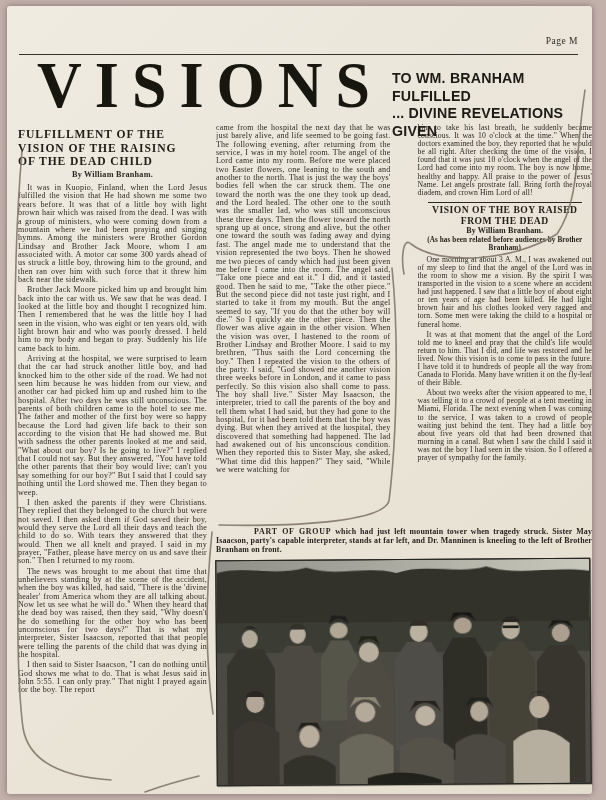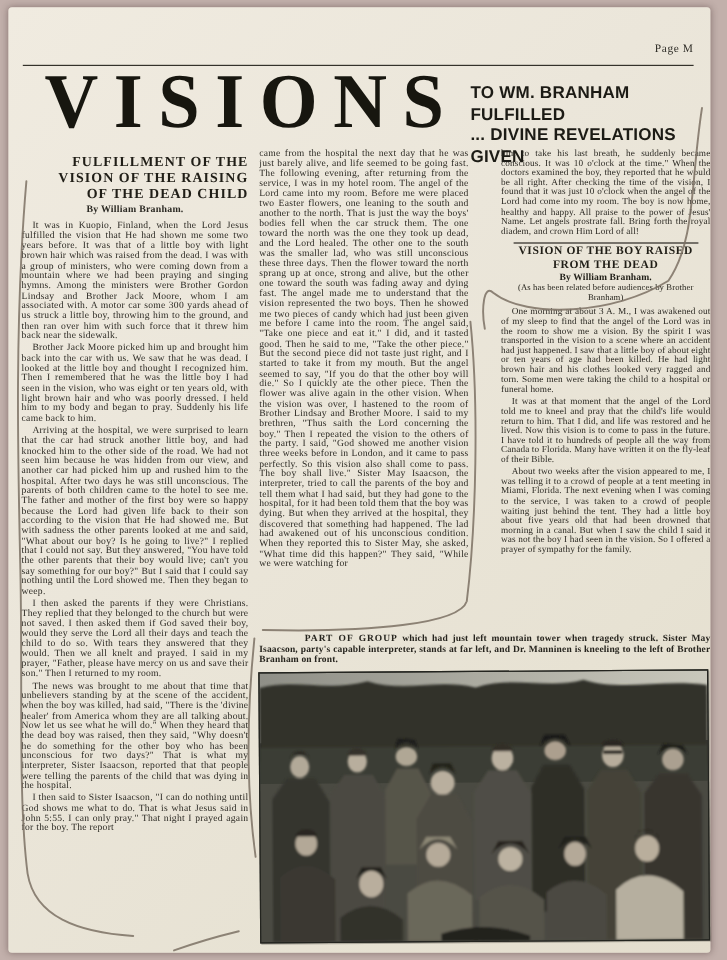--- a/index.html
+++ b/index.html
@@ -23,28 +23,28 @@
   .columns{position:absolute;top:118px;left:11px;width:574px;display:flex;gap:9px;
       color:#2b2923;}
   .col{font-size:8px;line-height:8.35px;letter-spacing:.22px;text-align:justify;}
   .col p{margin:0 0 2px 0;}
   .col p.ind{text-indent:9px;}
   .col-left{width:189px;flex:none;}
   .right-wrap{flex:1;min-width:0;}
   .two-cols{display:flex;gap:27px;height:399px;overflow:hidden;}
   .col-mid,.col-right{flex:1;min-width:0;}
   .col-right{font-size:7.7px;line-height:8.1px;letter-spacing:.1px;}
-  .a1-title{margin:4px 0 2px 0;text-align:right;font-size:11.6px;line-height:13.6px;
+  .a1-title{margin:4px 0 2px 0;text-align:left;font-size:11.6px;line-height:13.6px;
       font-weight:700;letter-spacing:.9px;color:#201e17;}
   .byline{text-align:center;font-weight:700;font-size:8.2px;margin-bottom:5px;color:#2b2923;}
   .a2-head{margin-top:5px;text-align:center;color:#201e17;}
   .a2-rule{width:88%;margin:0 auto 1px auto;border-top:1.2px solid #2b2923;}
   .a2-title{font-weight:700;font-size:9.6px;line-height:11px;letter-spacing:.5px;}
   .a2-byline{font-weight:700;font-size:8px;margin-top:1px;}
-  .a2-note{font-weight:400;font-size:7.2px;line-height:8.4px;margin:1px 4px 3px 4px;}
+  .a2-note{font-weight:700;font-size:7.2px;line-height:8.4px;margin:1px 4px 3px 4px;}
   
   .caption{margin-top:4px;font-size:7.9px;line-height:9.2px;font-weight:700;text-align:justify;
       text-indent:8px;letter-spacing:.15px;color:#26241e;}
   .cap-lead{letter-spacing:.8px;padding-left:30px;}
   .photo-frame{margin-top:4px;width:373px;height:224px;background:#3c3d38;border:1px solid #23241f;
       box-shadow:1px 1px 0 rgba(40,35,30,.3);overflow:hidden;transform:rotate(-.4deg);}
   .photo-frame svg{display:block;}
   .pen-marks{position:absolute;left:0;top:0;pointer-events:none;}
 </style>
 </head>

